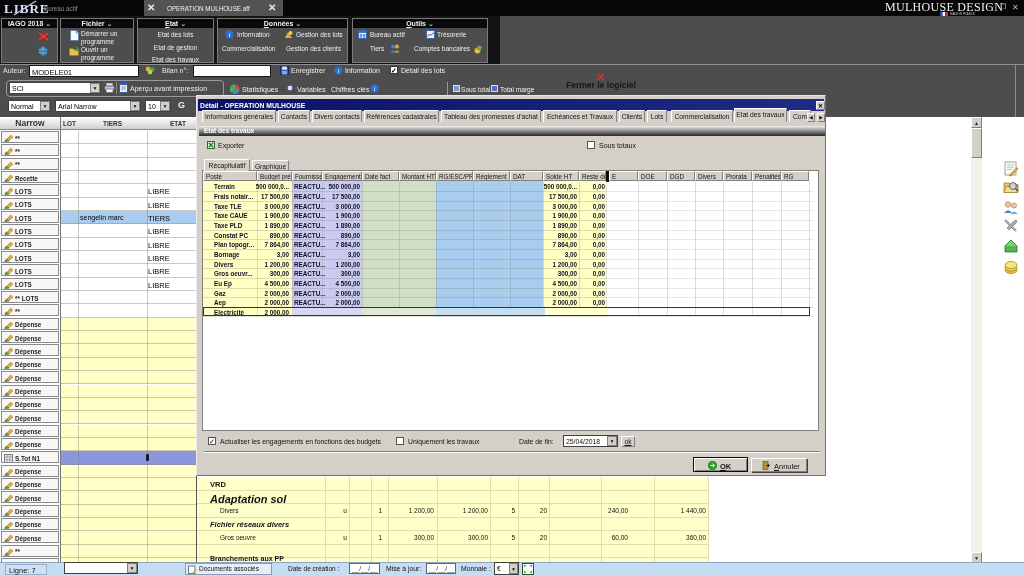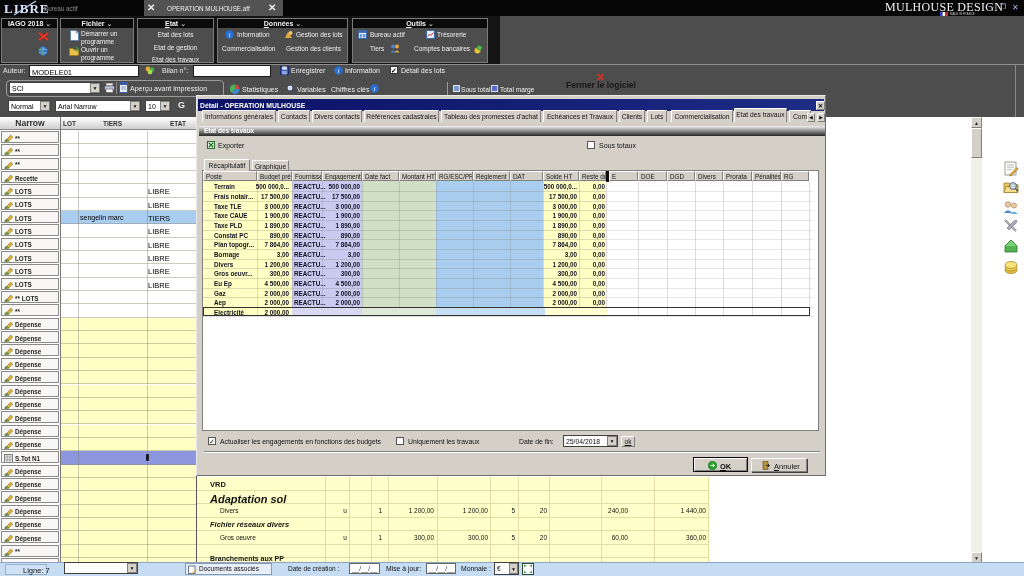--- a/index.html
+++ b/index.html
@@ -621,21 +621,21 @@
       <path d="M2 8 L8 2 L14 8 L14 14 L2 14 Z" fill="#52b452" stroke="#2a7a2a" stroke-width="0.8"></path>
       <path d="M2 8 L8 2 L14 8" fill="#7ad47a" stroke="#2a7a2a" stroke-width="0.8"></path>
     </svg></div>
 <div class="a" style="left:1003px;top:259px;width:16px;height:16px"><svg width="16" height="16">
       <ellipse cx="8" cy="11" rx="6" ry="3.5" fill="#e8c43a" stroke="#9a7a1a" stroke-width="0.7"></ellipse>
       <ellipse cx="8" cy="8.5" rx="6" ry="3.5" fill="#f0d45a" stroke="#9a7a1a" stroke-width="0.7"></ellipse>
       <ellipse cx="8" cy="6" rx="6" ry="3.5" fill="#f8e47a" stroke="#9a7a1a" stroke-width="0.7"></ellipse>
     </svg></div>
 <div class="a" style="left:0;top:562px;width:1024px;height:14px;background:#c6dcf2;border-top:1px solid #8aa6c4"></div>
 <div class="a" style="left:5px;top:564px;width:42px;height:11px;border:1px solid #9ab0c8;background:#cfe2f5"></div>
-<div class="a" style="left:23px;top:566px;font-size:7.5px;color:#111">Ligne: 7</div>
+<div class="a" style="left:9px;top:566px;font-size:7.5px;color:#111">Ligne: 7</div>
 <div class="a" style="left:64px;top:562px;width:74px;height:12px;background:#fff;border:1px solid #404040"></div>
 <div class="a" style="left:127px;top:563px;width:10px;height:10px;background:#d4d0c8;border:1px solid #808080;font-size:5px;text-align:center;line-height:9px;color:#111">▼</div>
 <div class="a" style="left:185px;top:563px;width:87px;height:12px;background:#e7eefa;border:1px solid #8a9cb4"></div>
 <svg class="a" style="left:188px;top:565px" width="9" height="9">
     <rect x="0.5" y="1" width="6.5" height="7.5" fill="#fff" stroke="#678"></rect>
     <path d="M4 8 L8 4 L8.8 4.8 L4.8 8.8 Z" fill="#e8a83a"></path>
   </svg>
 <div class="a" style="left:199px;top:565px;font-size:6.5px;color:#111">Documents associés</div>
 <div class="a" style="left:288px;top:565px;font-size:6.5px;color:#111">Date de création :</div>
 <div class="a" style="left:349px;top:563px;width:31px;height:11px;background:#fff;border:1px solid #666"></div>

